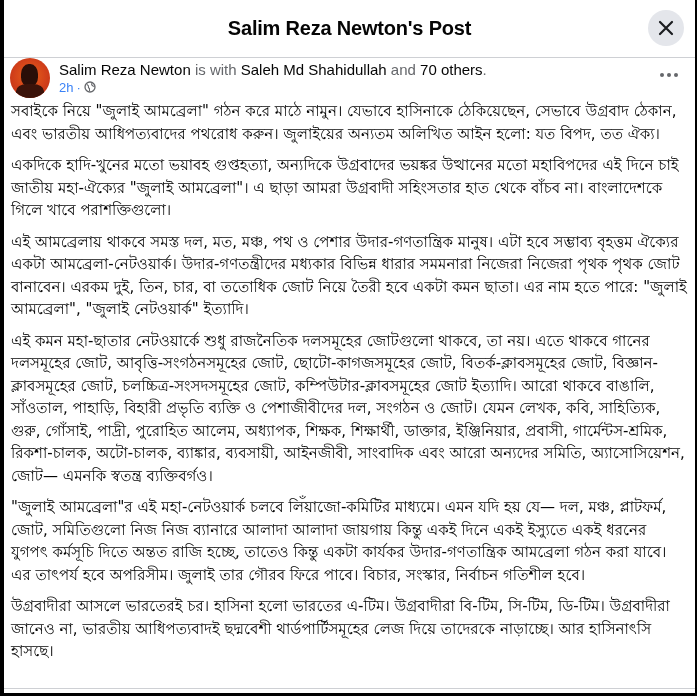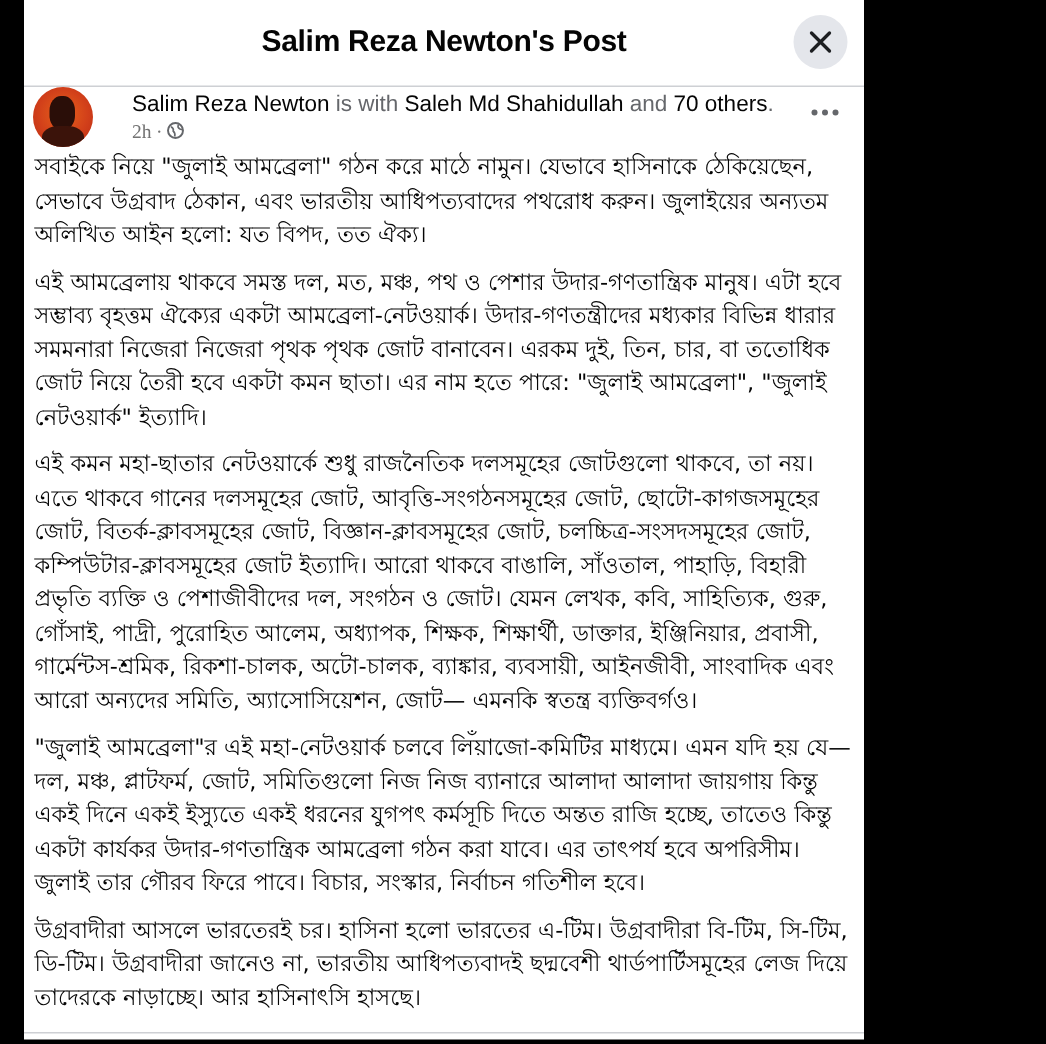--- a/index.html
+++ b/index.html
@@ -2,21 +2,21 @@
 <html><head>
 <meta charset="utf-8">
 <style>
   html, body { margin: 0; padding: 0; }
   body {
     width: 697px; height: 696px; overflow: hidden;
     background: #000;
     font-family: "Liberation Sans", "DejaVu Sans", sans-serif;
   }
   .frame {
-    position: absolute; left: 16px; top: 0; width: 560px; height: 693px;
+    position: absolute; left: 4px; top: 0; width: 691px; height: 693px;
     background: #fff; overflow: hidden;
   }
   .header {
     position: relative; height: 57px;
     border-bottom: 1px solid #ced0d4;
     display: flex; align-items: center; justify-content: center;
   }
   .header-title {
     font-size: 20px; font-weight: bold; color: #050505; letter-spacing: -0.2px;
   }
@@ -36,24 +36,24 @@
     position: relative; overflow: hidden; flex-shrink: 0;
   }
   .avatar-face {
     position: absolute; left: 11px; top: 6px; width: 17px; height: 22px;
     background: #2a0e08; border-radius: 45% 45% 40% 40%;
   }
   .avatar-body {
     position: absolute; left: 6px; top: 26px; width: 28px; height: 18px;
     background: #3b130a; border-radius: 40% 40% 0 0;
   }
-  .head-text { margin-left: 26px; line-height: 17px; }
+  .head-text { margin-left: 9px; line-height: 17px; }
   .attrib { font-size: 15px; color: #65676b; }
   .attrib .strong { color: #050505; }
-  .meta { font-size: 13px; color: #737373; display: flex; align-items: center; gap: 3px; margin-top: 1px; font-family: Liberation Serif, serif; }
+  .meta { font-size: 13px; color: #3b82f6; display: flex; align-items: center; gap: 3px; margin-top: 1px; }
   .more-btn {
     position: absolute; right: 14px; top: 8px; width: 24px; height: 18px;
     display: flex; align-items: center; justify-content: center; gap: 3px; cursor: pointer;
   }
   .dot { width: 4px; height: 4px; border-radius: 50%; background: #65676b; }
   .body {
     padding: 2px 8px 0 7px;
     font-family: "DejaVu Sans", "Liberation Sans", sans-serif;
     font-size: 15px; line-height: 22.5px; color: #050505;
   }
@@ -95,19 +95,20 @@
     </div>
     <div class="more-btn">
       <span class="dot"></span>
       <span class="dot"></span>
       <span class="dot"></span>
     </div>
   </div>
 
   <div class="body">
     <p>সবাইকে নিয়ে "জুলাই আমব্রেলা" গঠন করে মাঠে নামুন। যেভাবে হাসিনাকে ঠেকিয়েছেন, সেভাবে উগ্রবাদ ঠেকান, এবং ভারতীয় আধিপত্যবাদের পথরোধ করুন। জুলাইয়ের অন্যতম অলিখিত আইন হলো: যত বিপদ, তত ঐক্য।</p>
+    <p>একদিকে হাদি-খুনের মতো ভয়াবহ গুপ্তহত্যা, অন্যদিকে উগ্রবাদের ভয়ঙ্কর উত্থানের মতো মহাবিপদের এই দিনে চাই জাতীয় মহা-ঐক্যের "জুলাই আমব্রেলা"। এ ছাড়া আমরা উগ্রবাদী সহিংসতার হাত থেকে বাঁচব না। বাংলাদেশকে গিলে খাবে পরাশক্তিগুলো।</p>
     <p>এই আমব্রেলায় থাকবে সমস্ত দল, মত, মঞ্চ, পথ ও পেশার উদার-গণতান্ত্রিক মানুষ। এটা হবে সম্ভাব্য বৃহত্তম ঐক্যের একটা আমব্রেলা-নেটওয়ার্ক।  উদার-গণতন্ত্রীদের মধ্যকার বিভিন্ন ধারার সমমনারা নিজেরা নিজেরা পৃথক পৃথক জোট বানাবেন। এরকম দুই, তিন, চার, বা ততোধিক জোট নিয়ে তৈরী হবে একটা কমন ছাতা। এর নাম হতে পারে: "জুলাই আমব্রেলা", "জুলাই নেটওয়ার্ক" ইত্যাদি।</p>
     <p>এই কমন মহা-ছাতার নেটওয়ার্কে শুধু রাজনৈতিক দলসমূহের জোটগুলো থাকবে, তা নয়। এতে থাকবে গানের দলসমূহের জোট, আবৃত্তি-সংগঠনসমূহের জোট, ছোটো-কাগজসমূহের জোট, বিতর্ক-ক্লাবসমূহের জোট, বিজ্ঞান-ক্লাবসমূহের জোট, চলচ্চিত্র-সংসদসমূহের জোট, কম্পিউটার-ক্লাবসমূহের জোট ইত্যাদি। আরো থাকবে বাঙালি, সাঁওতাল, পাহাড়ি, বিহারী প্রভৃতি ব্যক্তি ও পেশাজীবীদের দল, সংগঠন ও জোট। যেমন লেখক, কবি, সাহিত্যিক, গুরু, গোঁসাই, পাদ্রী, পুরোহিত আলেম, অধ্যাপক, শিক্ষক, শিক্ষার্থী, ডাক্তার, ইঞ্জিনিয়ার, প্রবাসী, গার্মেন্টস-শ্রমিক, রিকশা-চালক, অটো-চালক, ব্যাঙ্কার, ব্যবসায়ী, আইনজীবী, সাংবাদিক এবং আরো অন্যদের সমিতি, অ্যাসোসিয়েশন, জোট— এমনকি স্বতন্ত্র ব্যক্তিবর্গও।</p>
     <p>"জুলাই আমব্রেলা"র এই মহা-নেটওয়ার্ক চলবে লিঁয়াজো-কমিটির মাধ্যমে। এমন যদি হয় যে— দল, মঞ্চ, প্লাটফর্ম, জোট, সমিতিগুলো নিজ নিজ ব্যানারে আলাদা আলাদা জায়গায় কিন্তু একই দিনে একই ইস্যুতে একই ধরনের যুগপৎ কর্মসূচি দিতে অন্তত রাজি হচ্ছে, তাতেও কিন্তু একটা কার্যকর উদার-গণতান্ত্রিক আমব্রেলা গঠন করা যাবে। এর তাৎপর্য হবে অপরিসীম। জুলাই তার গৌরব ফিরে পাবে। বিচার, সংস্কার, নির্বাচন গতিশীল হবে।</p>
     <p>উগ্রবাদীরা আসলে ভারতেরই চর। হাসিনা হলো ভারতের এ-টিম। উগ্রবাদীরা বি-টিম, সি-টিম, ডি-টিম। উগ্রবাদীরা জানেও না, ভারতীয় আধিপত্যবাদই ছদ্মবেশী থার্ডপার্টিসমূহের লেজ দিয়ে তাদেরকে নাড়াচ্ছে। আর হাসিনাৎসি হাসছে।</p>
   </div>
   <div class="bottom-line"></div>
 </div>
 
 </body></html>

